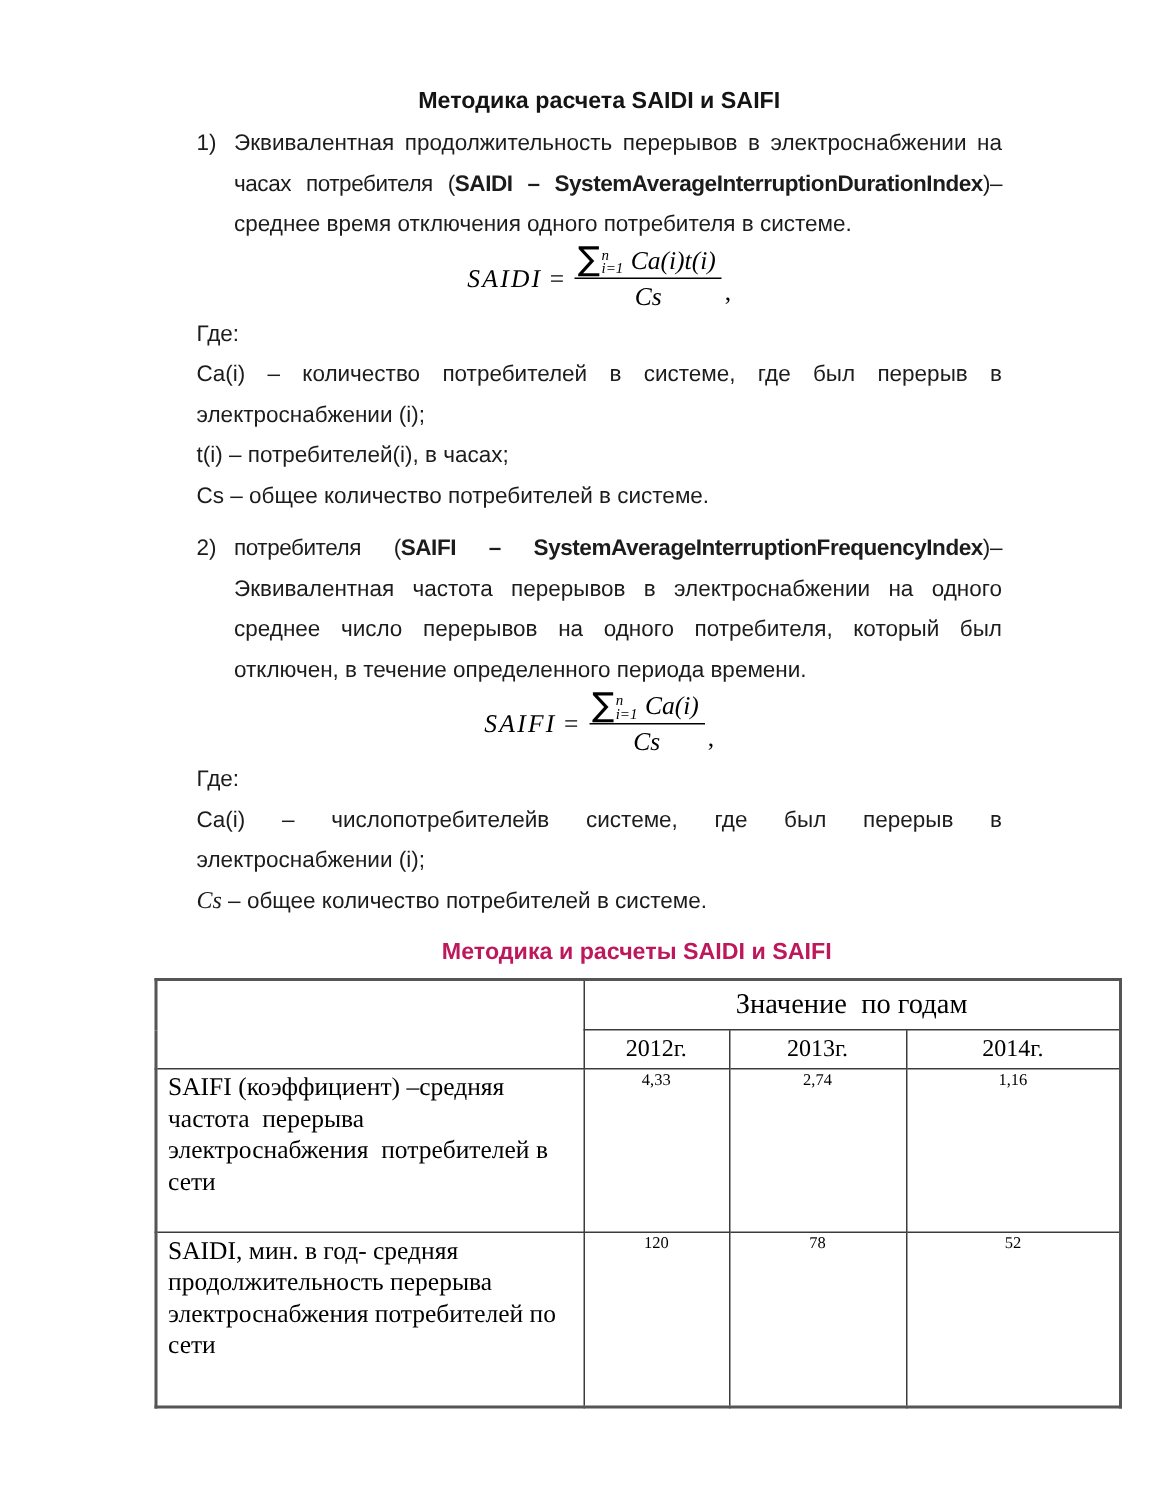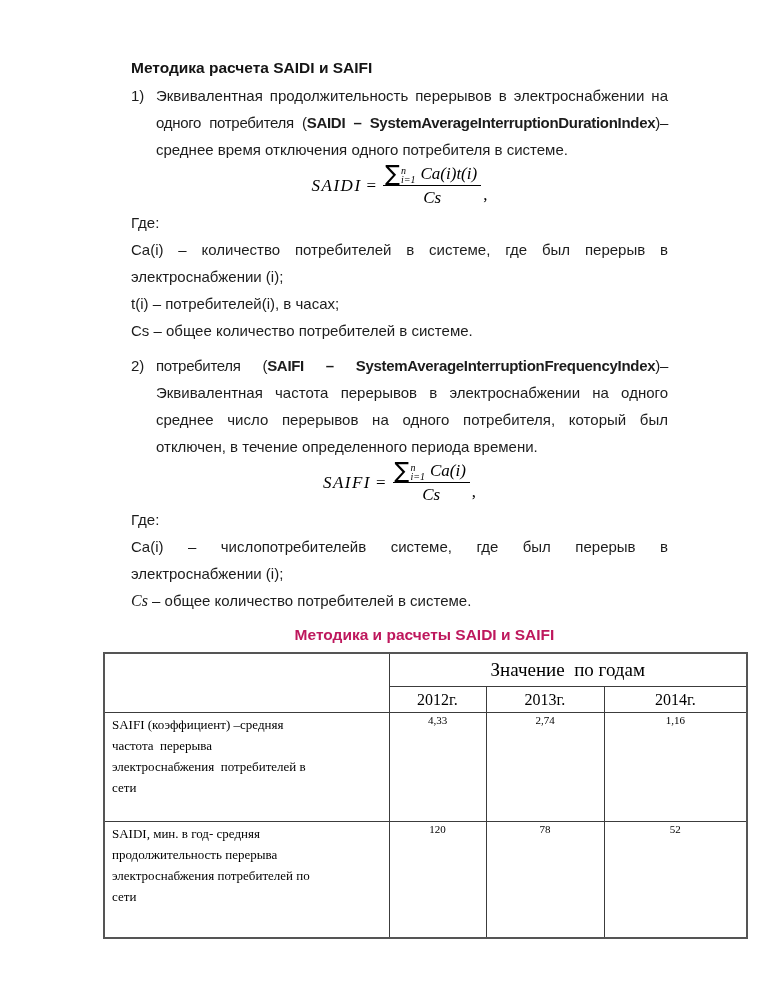--- a/index.html
+++ b/index.html
@@ -5,21 +5,21 @@
   html,body { margin:0; padding:0; }
   body {
     width:768px; height:994px; background:#ffffff;
     font-family:"Liberation Sans", sans-serif; color:#1c1c1c;
     overflow:hidden; position:relative;
   }
   .content { padding:57px 100px 0 131px; }
 
   
   .doc-title {
-    font-size:15.5px; font-weight:bold; text-align:left;
+    font-size:15.5px; font-weight:bold; text-align:center;
     line-height:21px; margin:0 0 4px 0; color:#141414;
   }
 
   
   .list-item { position:relative; padding-left:25px; font-size:15px; }
   .list-item .marker { position:absolute; left:0; top:0; line-height:27px; }
   .t-line { line-height:27px; }
   .j { text-align:justify; text-align-last:justify; }
   .tight { letter-spacing:-0.3px; }
   .b { font-weight:bold; }
@@ -63,40 +63,40 @@
   table.metrics td { border:1px solid #3c3c3c; }
   td.group-head {
     height:30px; text-align:center; vertical-align:middle;
     font-size:19px; white-space:pre-wrap;
   }
   td.year-head {
     height:23px; text-align:center; vertical-align:middle;
     font-size:16px; border-bottom:2px solid #8a8a8a;
   }
   td.row-label {
-    font-size:13px; vertical-align:top; padding:1px 8px 0 7px;
+    font-size:17px; vertical-align:top; padding:1px 8px 0 7px;
     white-space:pre-wrap; line-height:21px;
   }
   td.row-value {
     font-size:11px; text-align:center; vertical-align:top; padding-top:1px;
   }
   tr.data-row-1 td { height:106px; }
   tr.data-row-2 td { height:113px; }
 </style>
 </head>
 <body>
 
 <div class="content">
 
   <div class="doc-title">Методика расчета SAIDI и SAIFI</div>
 
   <div class="list-item">
     <span class="marker">1)</span>
     <div class="t-line j">Эквивалентная продолжительность перерывов в электроснабжении на</div>
-    <div class="t-line j tight"><span>одного потребителя (</span><span class="b">SAIDI – SystemAverageInterruptionDurationIndex</span><span>)–</span></div>
+    <div class="t-line j tight"><span>часах потребителя (</span><span class="b">SAIDI – SystemAverageInterruptionDurationIndex</span><span>)–</span></div>
     <div class="t-line">среднее время отключения одного потребителя в системе.</div>
   </div>
 
   <div class="formula">
     <span class="f-lhs">SAIDI</span>
     <span class="f-eq">=</span>
     <span class="frac">
       <span class="num">
         <span class="sigma">∑</span>
         <span class="limits">

